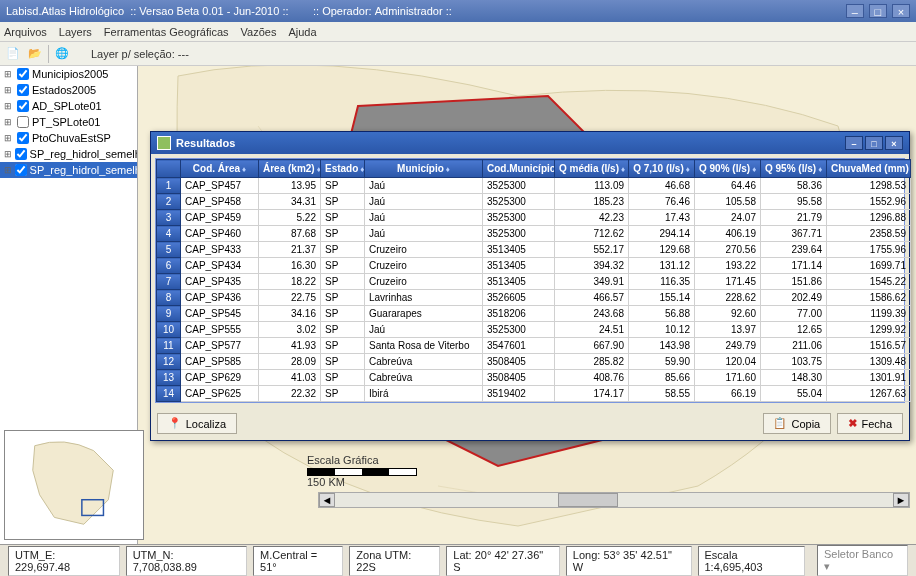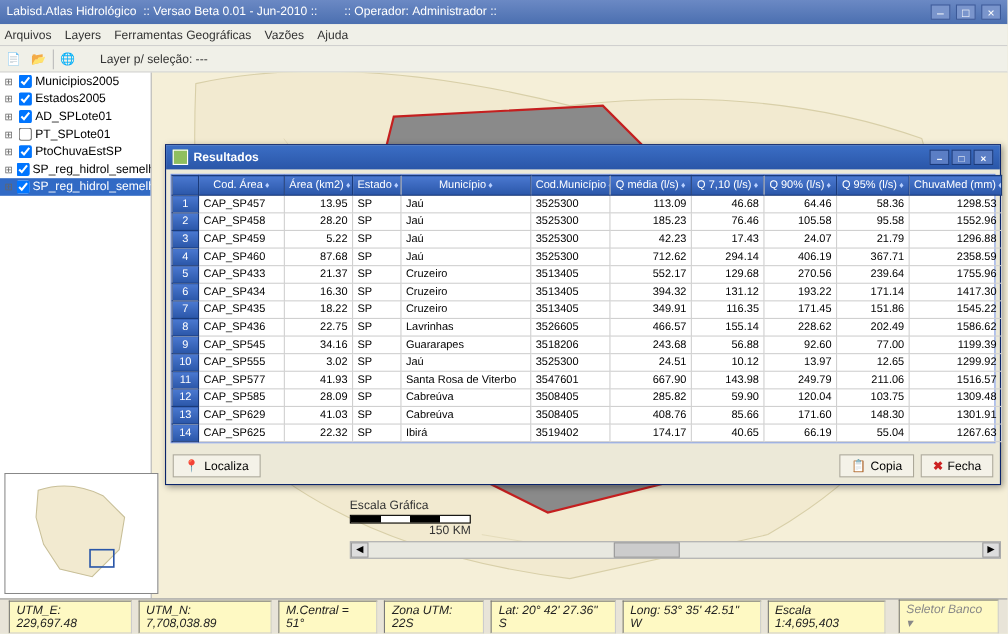--- a/index.html
+++ b/index.html
@@ -22,41 +22,41 @@
 .tree-item .exp { width: 10px; font-size: 9px; color: #666; cursor: pointer; }
 .tree-item input { width: 12px; height: 12px; }
 .tree-item.sel { background: #316ac5; color: #fff; }
 
 .mapwrap { flex: 1; position: relative; background: #f5efd8; overflow: hidden; }
 .map-svg { position: absolute; top: 0; left: 0; }
 
 .minimap { position: absolute; left: 4px; bottom: 36px; width: 140px; height: 110px; background: #fff; border: 1px solid #888; }
 .minimap svg { width: 100%; height: 100%; }
 
-.scalebox { position: absolute; left: 180px; bottom: 56px; font-size: 10px; color: #333; }
+.scalebox { position: absolute; left: 169px; bottom: 56px; font-size: 10px; color: #333; }
 .scalebar { width: 110px; height: 8px; border: 1px solid #000; background: linear-gradient(90deg, #000 0%, #000 25%, #fff 25%, #fff 50%, #000 50%, #000 75%, #fff 75%); margin-top: 2px; }
 
 .hscroll { position: absolute; left: 180px; right: 6px; bottom: 36px; height: 16px; background: #e8e8e0; border: 1px solid #aaa; display: flex; }
 .hscroll .arr { width: 16px; background: #ddd; border: 1px solid #999; text-align: center; line-height: 12px; cursor: pointer; }
 .hscroll .track { flex: 1; position: relative; }
 .hscroll .thumb { position: absolute; left: 40%; width: 60px; height: 100%; background: #ccc; border: 1px solid #999; }
 
 .statusbar { position: absolute; left: 0; right: 0; bottom: 0; height: 32px; background: #e8e4d8; border-top: 1px solid #999; display: flex; align-items: center; padding: 0 8px; gap: 6px; font-size: 10px; color: #222; }
-.statusbar .cell { border: 1px inset #ccc; padding: 2px 6px; background: #fef9c3; font-style: italic; }
+.statusbar .cell { border: 1px inset #ccc; padding: 2px 6px; background: #ffffff; }
 
 
 .dialog { position: absolute; left: 150px; top: 131px; width: 760px; background: #ece9d8; border: 1px solid #0a246a; box-shadow: 2px 2px 6px rgba(0,0,0,0.4); }
 .dialog .dtitle { height: 22px; background: linear-gradient(#3b6ec5, #2a56a8); color: #fff; display: flex; align-items: center; padding: 0 6px; font-weight: bold; }
 .dialog .dtitle .spacer { flex: 1; }
 .dialog .dtitle .wctl { width: 18px; height: 14px; background: #5b7ec5; margin-left: 2px; text-align: center; line-height: 14px; border: 1px solid #1a3a7a; cursor: pointer; font-size: 9px; }
 .dialog .dtitle .dicon { width: 14px; height: 14px; background: #8fbf5f; border: 1px solid #fff; margin-right: 5px; }
 
 .grid { margin: 4px; border: 1px solid #7a96df; background: #fff; }
 .grid table { width: 100%; border-collapse: collapse; table-layout: fixed; }
-.grid th { background: linear-gradient(#4a78d0, #2a56a8); color: #fff; font-weight: normal; font-size: 10px; padding: 3px 4px; border: 1px solid #1a3a7a; text-align: center; white-space: nowrap; overflow: hidden; }
+.grid th { background: linear-gradient(#4a78d0, #2a56a8); color: #fff; font-weight: bold; font-size: 10px; padding: 3px 4px; border: 1px solid #1a3a7a; text-align: center; white-space: nowrap; overflow: hidden; }
 .grid th .sort { display: inline-block; font-size: 8px; color: #b8d0ff; margin-left: 2px; }
 .grid td { font-size: 10px; padding: 2px 4px; border: 1px solid #d0d0d0; white-space: nowrap; overflow: hidden; }
 .grid td.num { text-align: right; }
 .grid .rowhdr { background: linear-gradient(#4a78d0, #2a56a8); color: #fff; text-align: center; width: 24px; border: 1px solid #1a3a7a; }
 
 .dbuttons { display: flex; padding: 6px; gap: 6px; }
 .dbuttons .spacer { flex: 1; }
 .btn { background: #f4f2e8; border: 1px solid #aca899; padding: 3px 10px; cursor: pointer; display: inline-flex; align-items: center; gap: 4px; font-size: 11px; }
 .ico-pin { color: #c03; font-size: 11px; }
 .ico-copy { color: #26a; font-size: 11px; }
@@ -141,21 +141,21 @@
       <g stroke="#d8cfa8" stroke-width="0.5" fill="none">
         <path d="M 120 60 L 180 140 L 160 240"></path>
         <path d="M 560 80 L 620 180 L 580 300"></path>
         <path d="M 300 420 L 420 440"></path>
       </g>
     </svg>
 
     <div class="scalebox">
       <div>Escala Gráfica</div>
       <div class="scalebar"></div>
-      <div style="text-align:right">150 KM</div>
+      <div style="text-align:left">150 KM</div>
     </div>
 
     <div class="hscroll">
       <div class="arr">◄</div>
       <div class="track">
           <div class="thumb"></div>
         </div>
       <div class="arr">►</div>
     </div>
   </div>
@@ -218,21 +218,21 @@
             <td>3525300</td>
             <td class="num">113.09</td>
             <td class="num">46.68</td>
             <td class="num">64.46</td>
             <td class="num">58.36</td>
             <td class="num">1298.53</td>
           </tr>
           <tr>
             <td class="rowhdr">2</td>
             <td>CAP_SP458</td>
-            <td class="num">28.20</td>
+            <td class="num">34.31</td>
             <td>SP</td>
             <td>Jaú</td>
             <td>3525300</td>
             <td class="num">185.23</td>
             <td class="num">76.46</td>
             <td class="num">105.58</td>
             <td class="num">95.58</td>
             <td class="num">1552.96</td>
           </tr>
           <tr>
@@ -278,21 +278,21 @@
             <td class="rowhdr">6</td>
             <td>CAP_SP434</td>
             <td class="num">16.30</td>
             <td>SP</td>
             <td>Cruzeiro</td>
             <td>3513405</td>
             <td class="num">394.32</td>
             <td class="num">131.12</td>
             <td class="num">193.22</td>
             <td class="num">171.14</td>
-            <td class="num">1417.30</td>
+            <td class="num">1699.71</td>
           </tr>
           <tr>
             <td class="rowhdr">7</td>
             <td>CAP_SP435</td>
             <td class="num">18.22</td>
             <td>SP</td>
             <td>Cruzeiro</td>
             <td>3513405</td>
             <td class="num">349.91</td>
             <td class="num">116.35</td>
@@ -379,21 +379,21 @@
             <td class="num">1301.91</td>
           </tr>
           <tr>
             <td class="rowhdr">14</td>
             <td>CAP_SP625</td>
             <td class="num">22.32</td>
             <td>SP</td>
             <td>Ibirá</td>
             <td>3519402</td>
             <td class="num">174.17</td>
-            <td class="num">40.65</td>
+            <td class="num">58.55</td>
             <td class="num">66.19</td>
             <td class="num">55.04</td>
             <td class="num">1267.63</td>
           </tr>
         </tbody>
     </table>
   </div>
   <div class="dbuttons">
     <button class="btn">
       <span class="ico-pin">📍</span>

